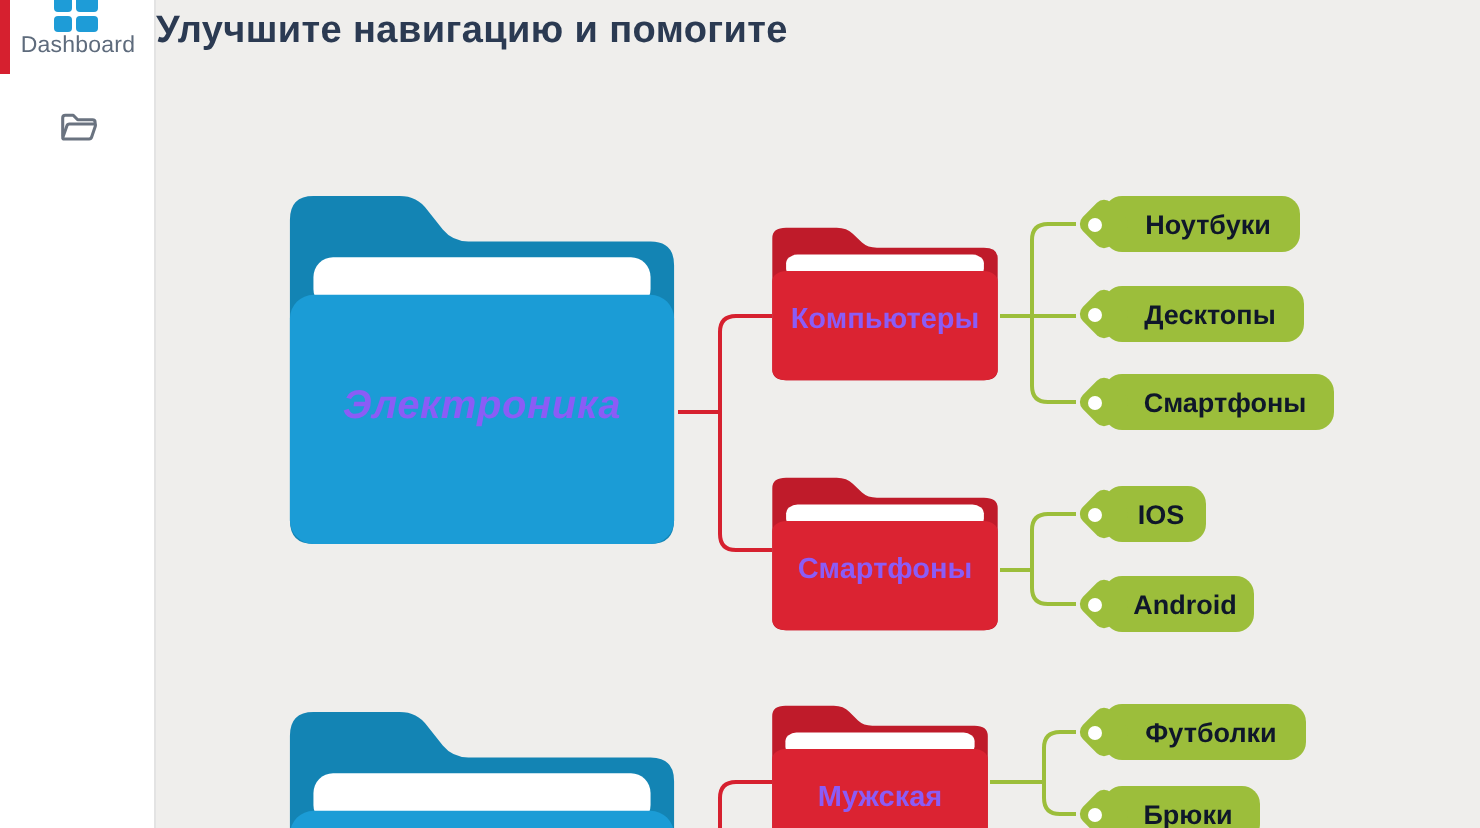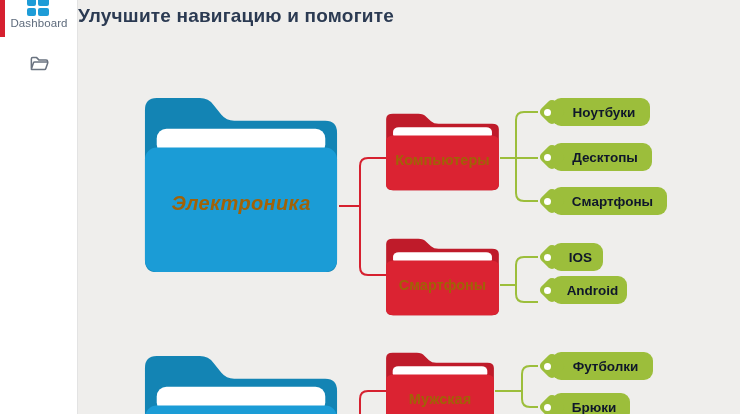--- a/index.html
+++ b/index.html
@@ -49,21 +49,21 @@
   .folder { position:absolute; }
   .fshape { position:absolute; left:0; top:0; width:100%; height:100%; display:block; }
   .f-paper { fill:#ffffff; }
   .blue .f-back  { fill:#1384b4; }
   .blue .f-front { fill:#1b9cd6; }
   .red  .f-back  { fill:#bf1b2a; }
   .red  .f-front { fill:#db2332; }
   .f-label {
     position:absolute; left:4%; right:4%; top:29%; bottom:8%;
     display:flex; align-items:center; justify-content:center;
-    color:#a16207; font-weight:bold; white-space:nowrap;
+    color:#8b5cf6; font-weight:bold; white-space:nowrap;
   }
   .folder.big  .f-label { font-size:20px; letter-spacing:0.3px;font-style:italic; }
   .folder.small .f-label { font-size:14.5px; }
 
   
   .tag { position:absolute; height:28px; background:#9cbe3b; border-radius:9px; }
   .tag::before {
     content:""; position:absolute; left:-10px; top:50%;
     width:20px; height:20px; margin-top:-10px;
     background:#9cbe3b; transform:rotate(45deg); border-radius:5px;
@@ -175,21 +175,21 @@
   <span class="tag-label">Десктопы</span>
 </div>
 <div class="tag" style="left:552px; top:187px; width:115px;">
   <span class="tag-dot"></span>
   <span class="tag-label">Смартфоны</span>
 </div>
 <div class="tag" style="left:552px; top:243px; width:51px;">
   <span class="tag-dot"></span>
   <span class="tag-label">IOS</span>
 </div>
-<div class="tag" style="left:552px; top:276px; width:75px;">
+<div class="tag" style="left:552px; top:288px; width:75px;">
   <span class="tag-dot"></span>
   <span class="tag-label">Android</span>
 </div>
 <div class="tag" style="left:552px; top:352px; width:101px;">
   <span class="tag-dot"></span>
   <span class="tag-label">Футболки</span>
 </div>
 <div class="tag" style="left:552px; top:393px; width:78px;">
   <span class="tag-dot"></span>
   <span class="tag-label">Брюки</span>

